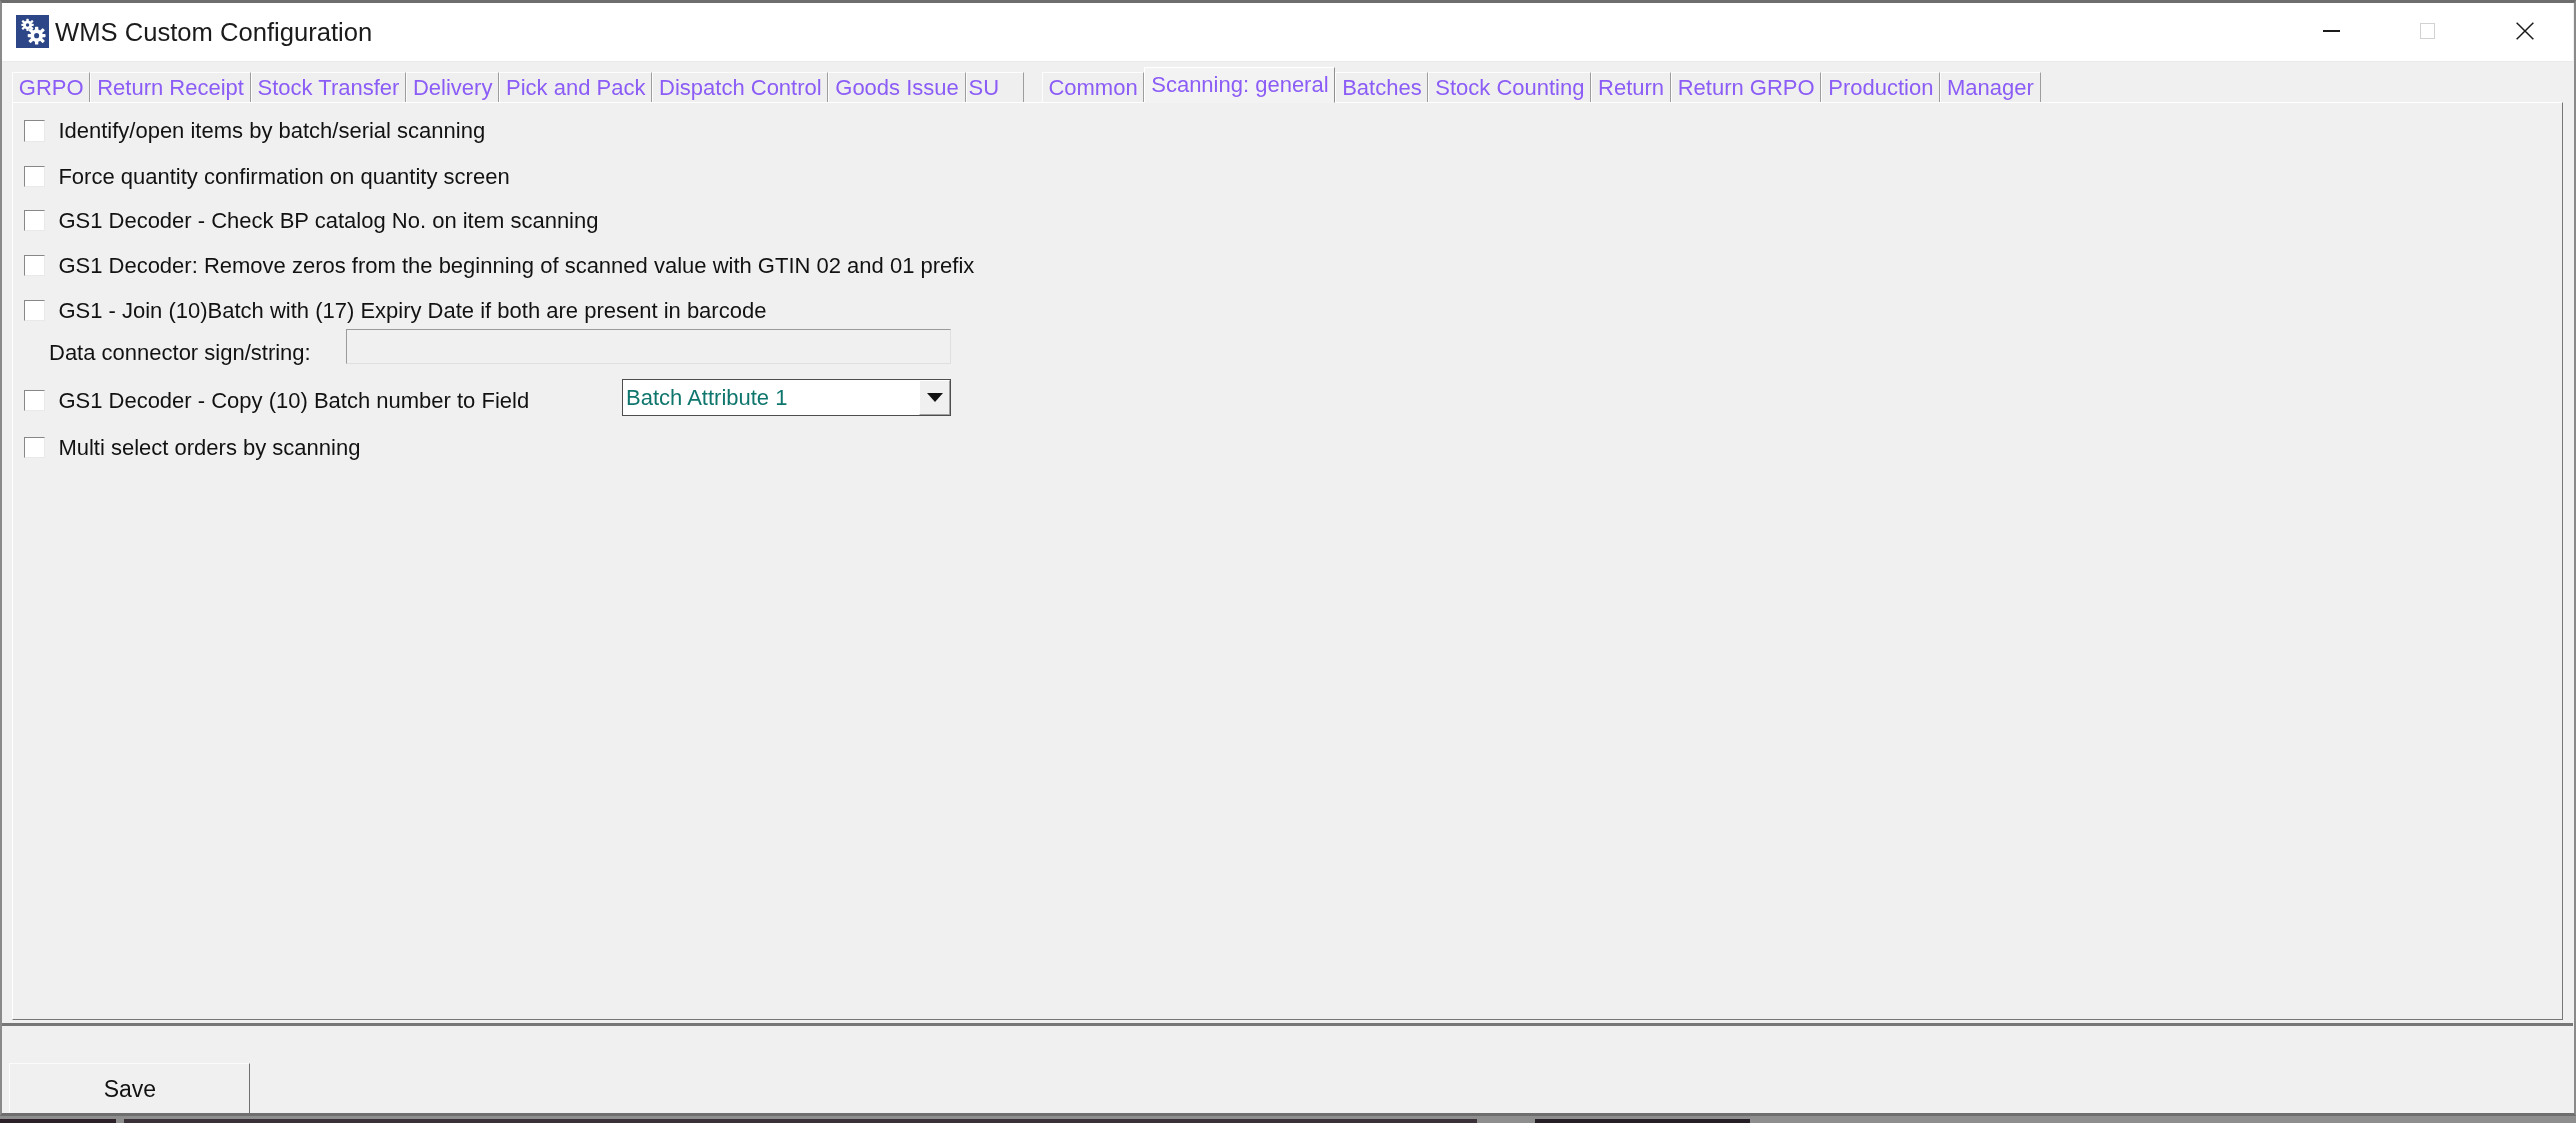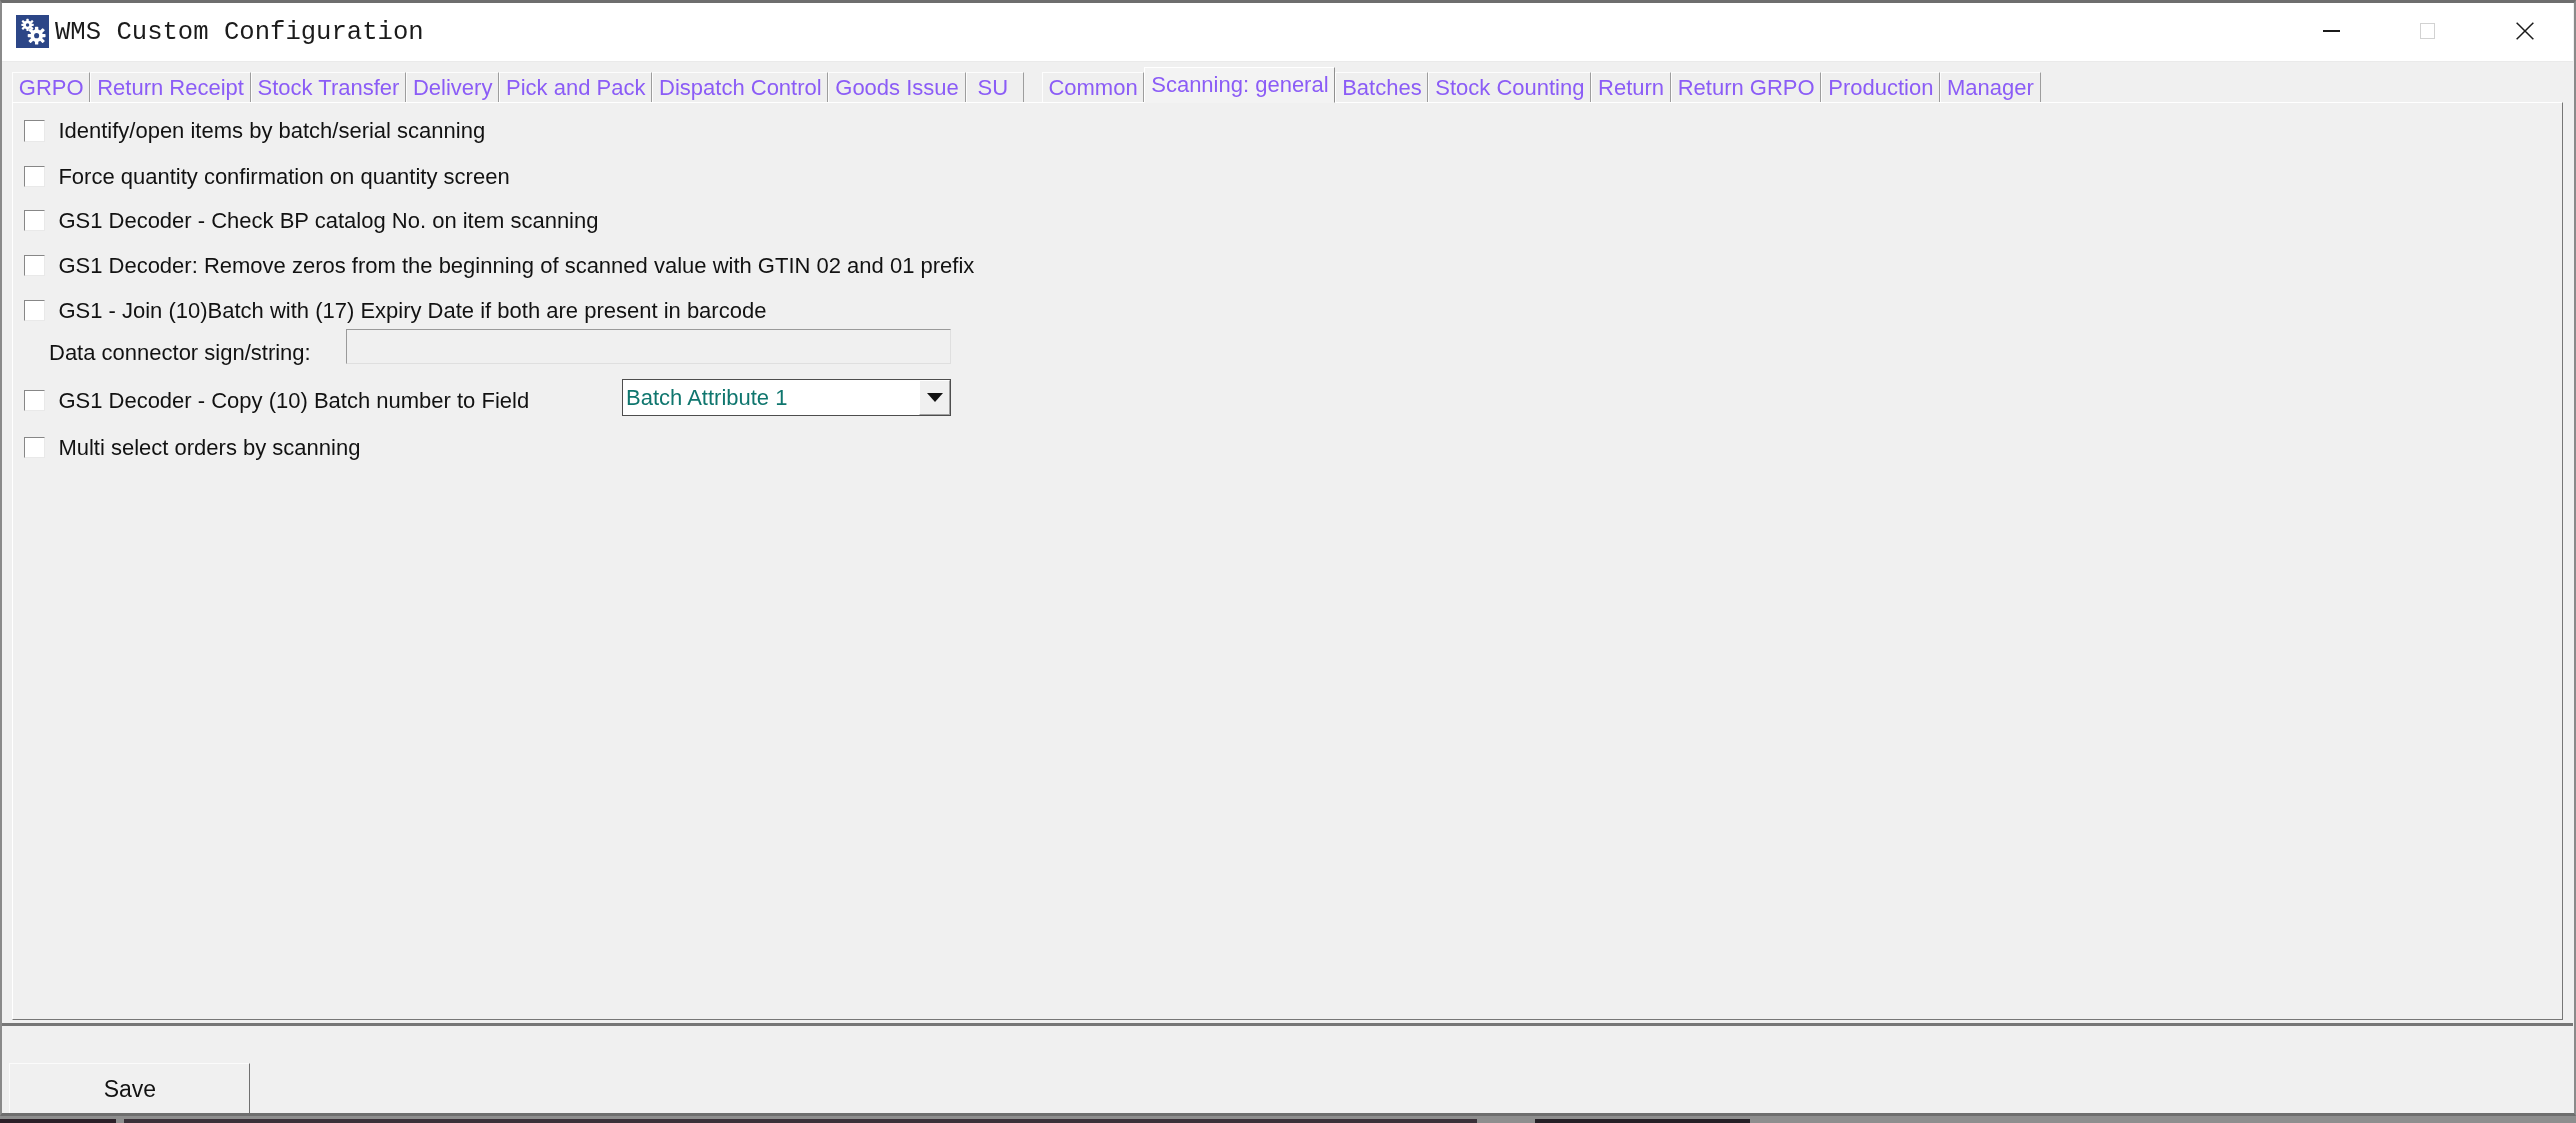--- a/index.html
+++ b/index.html
@@ -72,21 +72,20 @@
   .app-icon svg { display: block; }
   .title-text {
     position: absolute;
     left: 53px;
     top: 11.6px;
     height: 35px;
     line-height: 35px;
     font-size: 25.6px;
     color: #1b1b1b;
     white-space: nowrap;
-    font-family: Liberation Mono, monospace;
   }
   .win-btn {
     position: absolute;
     top: 0;
     width: 97px;
     height: 56px;
     display: flex;
     align-items: center;
     justify-content: center;
     background: #ffffff;
@@ -132,21 +131,21 @@
   }
   .tab.selected {
     height: 36px;
     background: #f3f3f3;
     border-top: 0.8px solid #ffffff;
     border-left: 0.8px solid #ffffff;
     border-right: 0.8px solid #8f8f8f;
     border-bottom: 0.8px solid #f3f3f3;
     z-index: 4;
   }
-  .tab.wide { min-width: 58px; justify-content: flex-start; padding-left: 11px; }
+  .tab.wide { min-width: 58px; justify-content: flex-start; padding-left: 2px; }
   .tab.gap  { margin-right: 18px; }
 
   
   .content-panel {
     position: absolute;
     left: 10px;
     top: 99px;
     width: 2551px;
     height: 918px;
     box-sizing: border-box;

